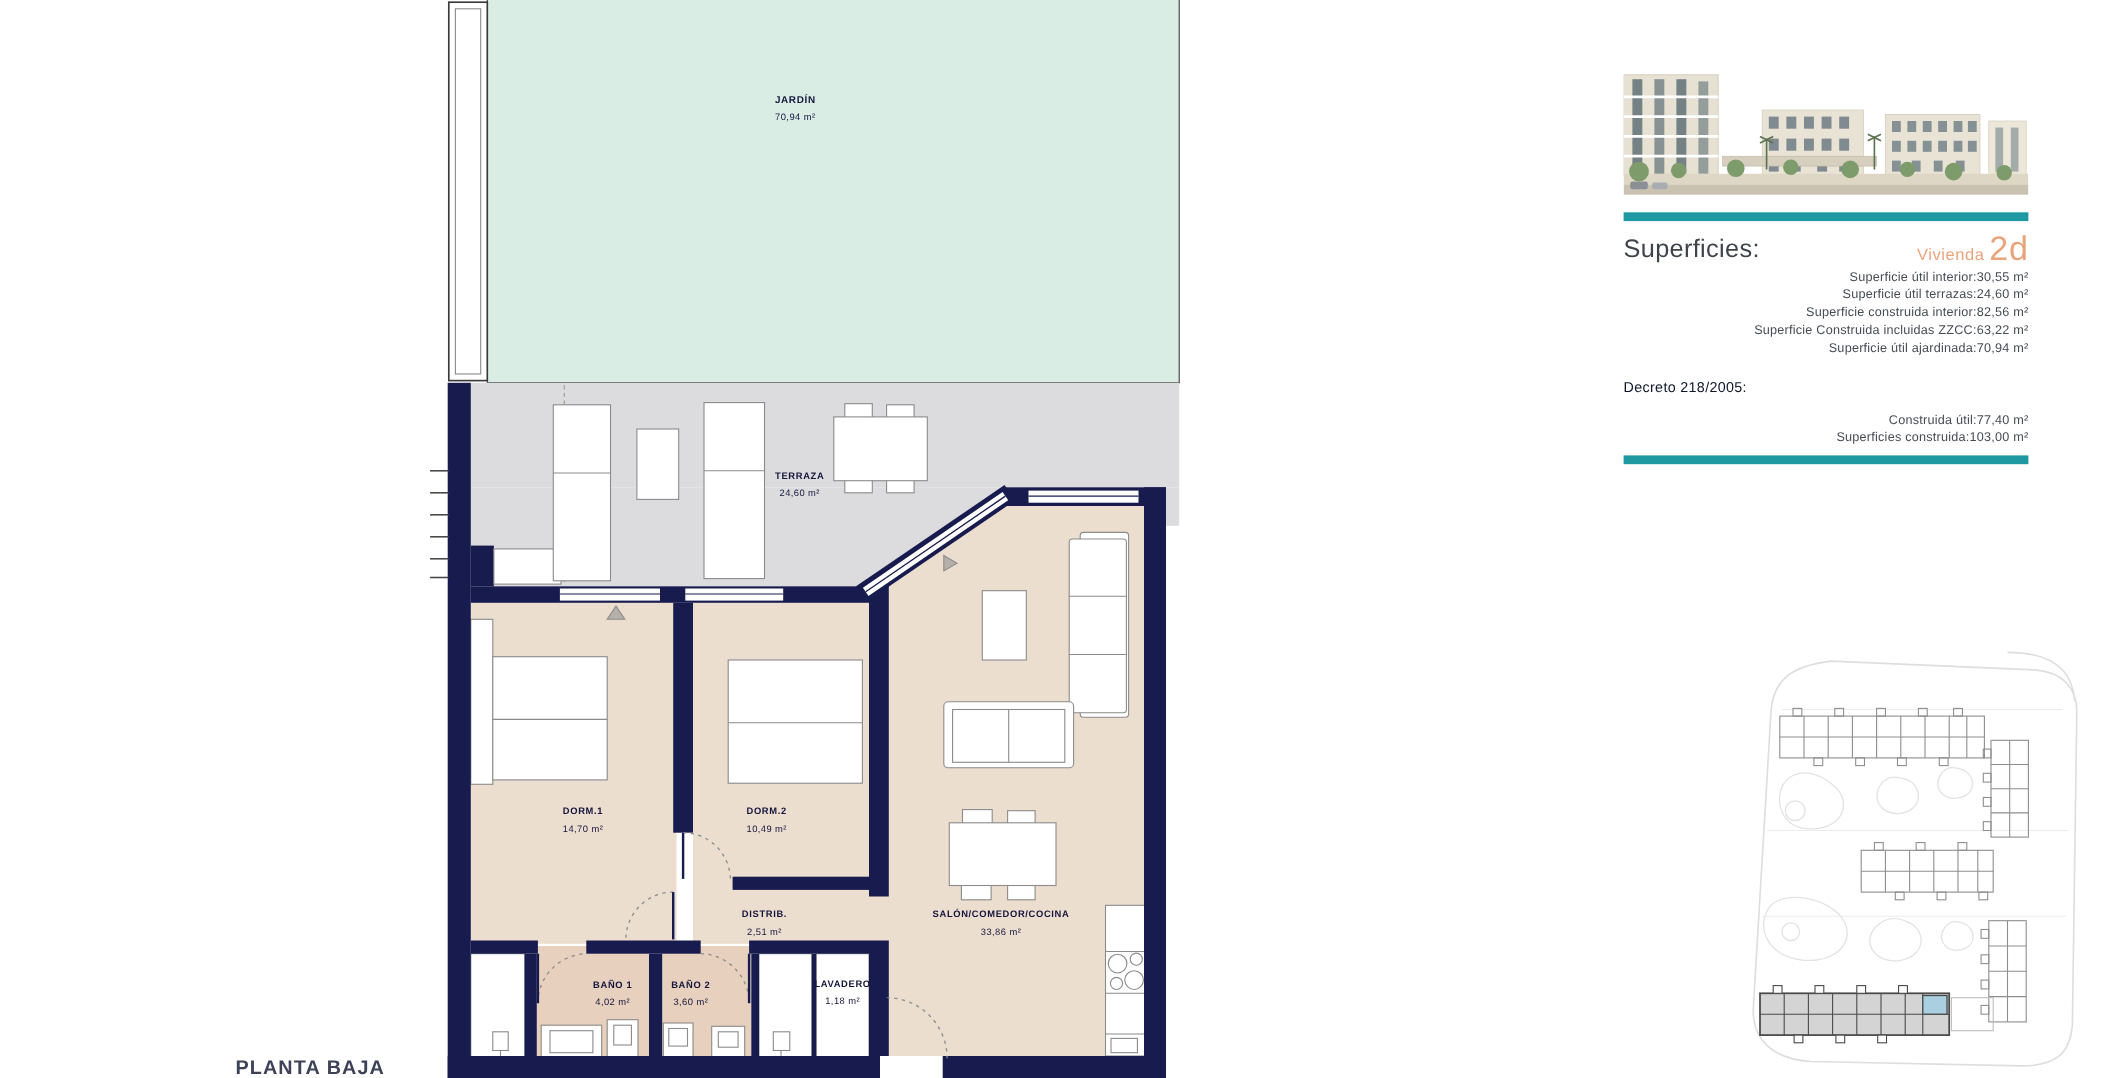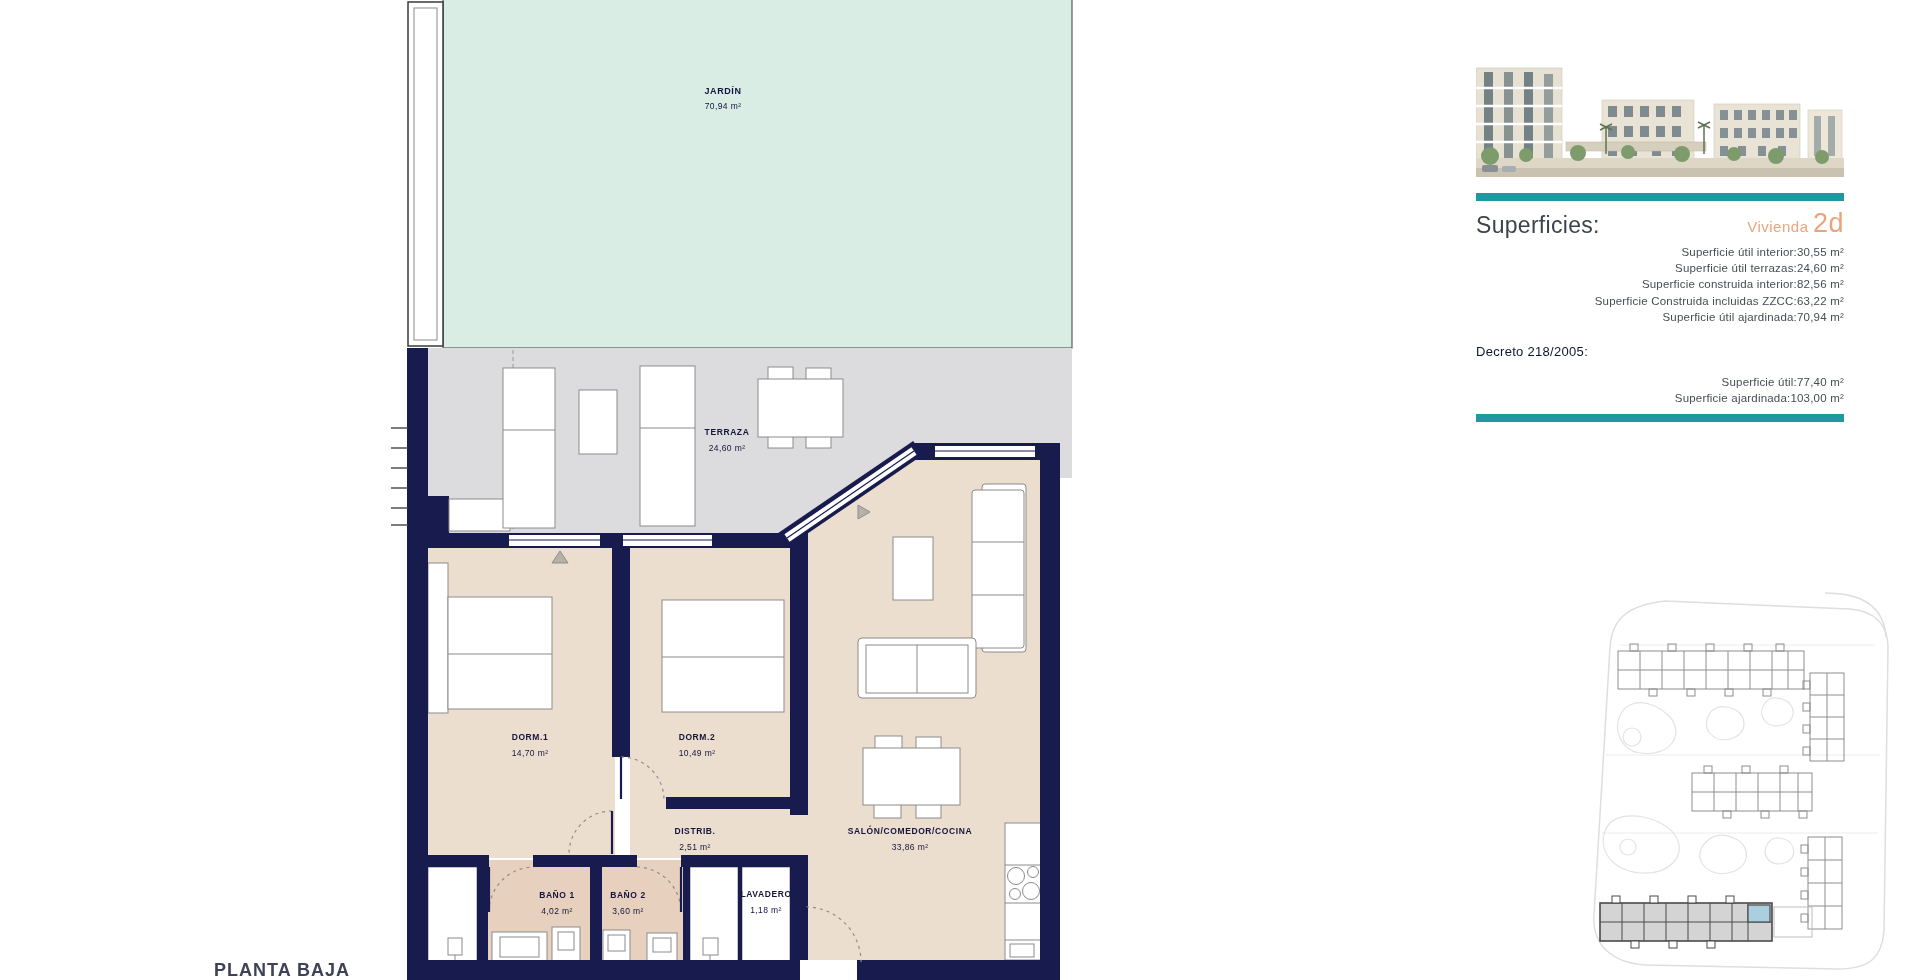--- a/index.html
+++ b/index.html
@@ -2,25 +2,25 @@
 <html><head>
 <meta charset="utf-8">
 <style>
   html,body{margin:0;padding:0;background:#fff;}
   body{width:1920px;height:980px;overflow:hidden;font-family:"Liberation Sans",sans-serif;}
   .sheet{position:relative;width:1920px;height:852px;background:#ffffff;}
   .abs{position:absolute;}
   
   .panel{position:absolute;left:1476px;top:0;width:368px;height:980px;}
   .teal-bar{position:absolute;left:0;width:368px;height:8px;background:#1e99a1;}
-  .sup-head{position:absolute;left:0;top:208px;width:368px;display:flex;justify-content:space-between;align-items:flex-end;}
+  .sup-head{position:absolute;left:0;top:208px;width:368px;display:flex;justify-content:space-between;align-items:center;}
   .sup-title{font-size:23px;color:#3e434b;font-weight:500;letter-spacing:.3px;}
   .viv{color:#eaa47c;white-space:nowrap;}
   .viv-label{font-size:15px;letter-spacing:.5px;margin-left:12px;}
-  .viv-code{font-size:27px;letter-spacing:.5px;}
+  .viv-code{font-size:31px;letter-spacing:.5px;}
   .rows{position:absolute;left:0;width:368px;}
   .row{display:flex;justify-content:flex-end;font-size:11.5px;line-height:16.2px;color:#474c54;letter-spacing:.2px;}
   .dec-head{position:absolute;left:0;top:344px;font-size:13px;color:#0f172a;font-weight:500;letter-spacing:.3px;}
   
   .plan-title{position:absolute;left:214px;top:960px;font-size:18px;font-weight:700;color:#3d4257;letter-spacing:1px;}
   svg text{font-family:"Liberation Sans",sans-serif;}
   .rlab{font-size:8.5px;font-weight:700;fill:#14143c;letter-spacing:.6px;}
   .rarea{font-size:8.5px;fill:#14143c;letter-spacing:.4px;}
   .glab{font-size:9px;font-weight:700;fill:#14143c;letter-spacing:.6px;}
 </style>
@@ -314,25 +314,25 @@
       <div class="row">
           <span>Superficie útil ajardinada:</span>
           <span>70,94 m²</span>
         </div>
     </div>
 
     <div class="dec-head">Decreto 218/2005:</div>
 
     <div class="rows" style="top:374px">
       <div class="row">
-          <span>Superficie útil:</span>
+          <span>Construida útil:</span>
           <span>77,40 m²</span>
         </div>
       <div class="row">
-          <span>Superficie ajardinada:</span>
+          <span>Superficies construida:</span>
           <span>103,00 m²</span>
         </div>
     </div>
 
     <div class="teal-bar" style="top:414px"></div>
   </div>
 
   <svg class="abs" style="left:1570px;top:585px" width="350" height="395" viewBox="0 0 350 395">
 
     <path d="M95,16 C60,20 42,32 40,62 L24,330 C22,360 42,378 76,380 L268,384 C300,384 312,372 314,346 L318,62 C318,40 305,26 280,24 Z" fill="none" stroke="#dedede" stroke-width="1.5"></path>

